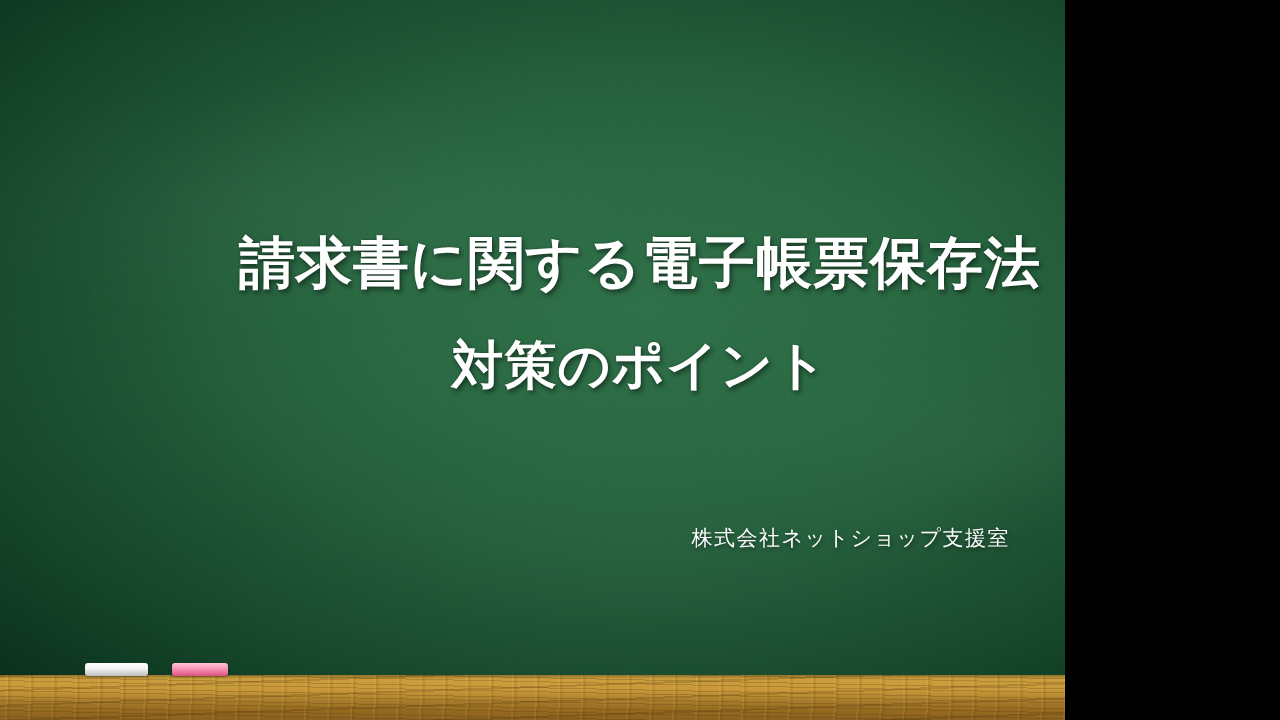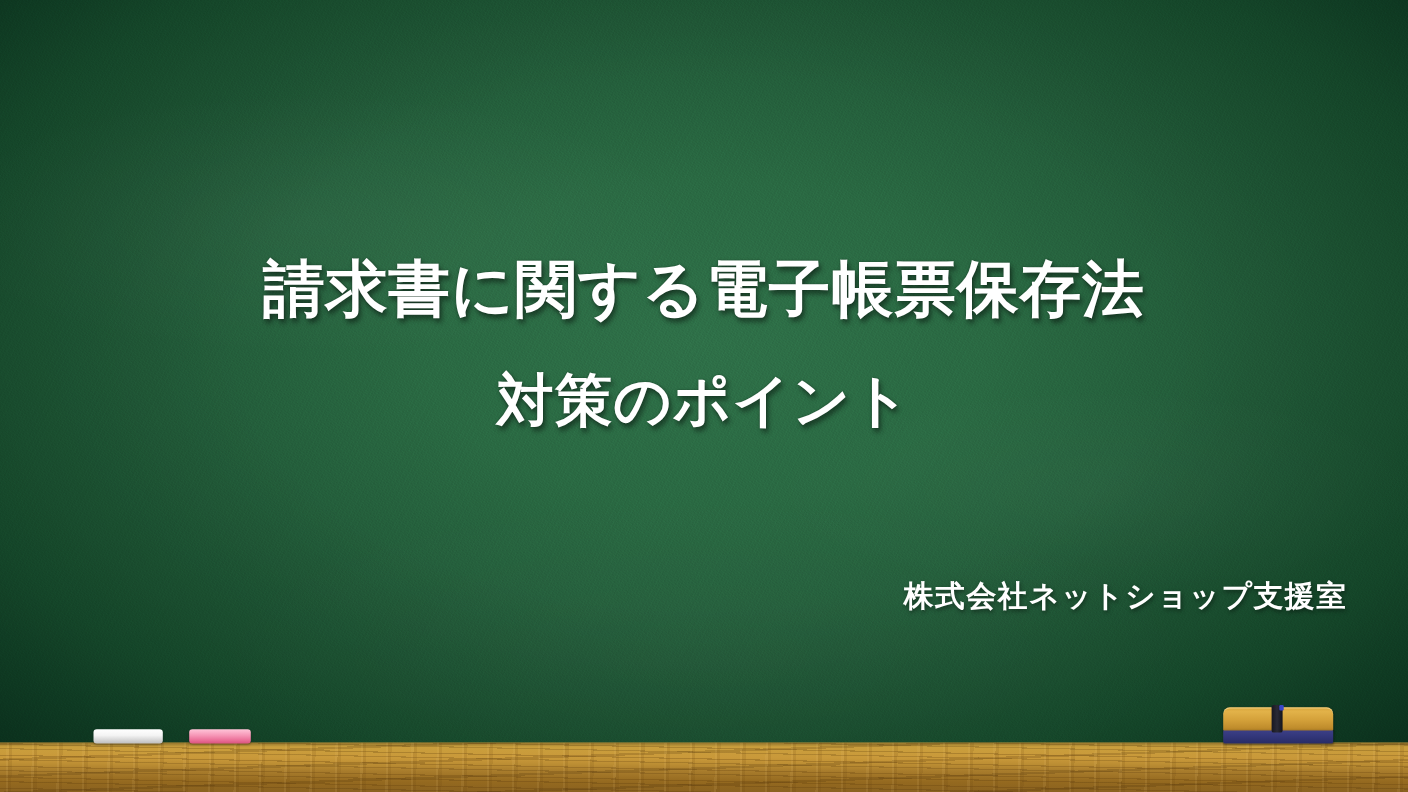--- a/index.html
+++ b/index.html
@@ -11,21 +11,21 @@
   body {
     width: 1280px;
     height: 720px;
     overflow: hidden;
     font-family: "Liberation Sans", "DejaVu Sans", sans-serif;
   }
 
   
   .slide {
     position: relative;
-    width: 1280px;
+    width: 1065px;
     height: 720px;
     overflow: hidden;
     background: #6d28d9;
   }
 
   
   .board {
     position: absolute;
     left: 0;
     top: 0;
@@ -104,22 +104,22 @@
   }
   .headline .line { display: block; }
   .headline .line2 { font-size: 52px; }
 
   
   .credit {
     position: absolute;
     right: 55px;
     top: 524px;
     color: #ffffff;
-    font-size: 27px;
-    font-weight: 700;
+    font-size: 21px;
+    font-weight: 400;
     letter-spacing: 1.5px;
     text-shadow: 1px 2px 4px rgba(0,0,0,0.45);
     white-space: nowrap;
   }
 
   
   .ledge {
     position: absolute;
     left: 0;
     top: 675px;

